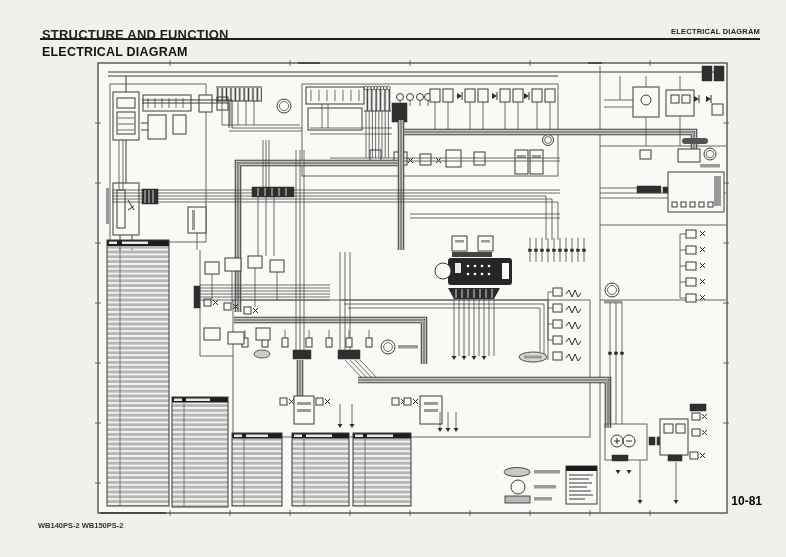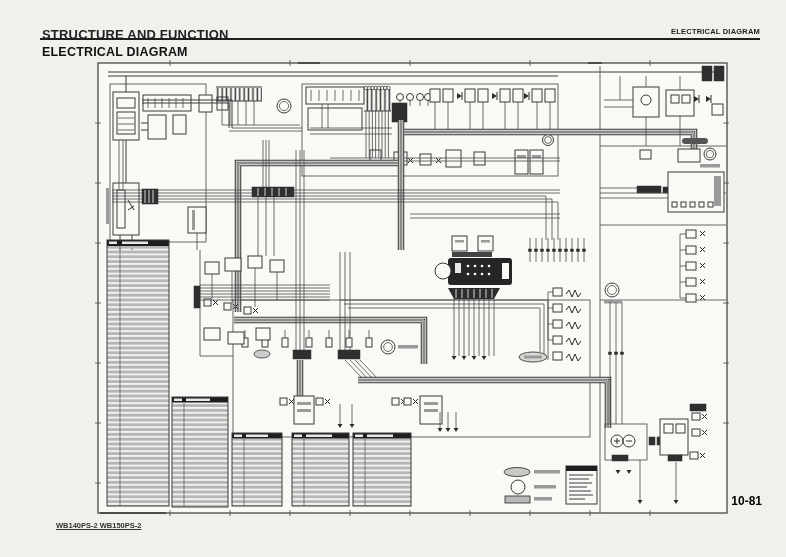--- a/index.html
+++ b/index.html
@@ -7,21 +7,21 @@
     --sheet-bg:#faf9f6; --row-bar:#b6b6b6; --table-header:#1e1e1e;
   }
   *{box-sizing:border-box; margin:0; padding:0;}
   html,body{width:786px;height:557px;overflow:hidden;}
   body{background:var(--page-bg); font-family:"Liberation Sans", sans-serif; color:var(--ink);}
   .page{position:relative;width:786px;height:557px;background:var(--page-bg);}
   .hdr-left{position:absolute;left:42px;top:27px;font-size:13px;font-weight:bold;letter-spacing:.2px;color:#222;}
   .hdr-right{position:absolute;right:26px;top:27px;font-size:7.5px;font-weight:bold;letter-spacing:.2px;color:#222;}
   .hdr-rule{position:absolute;left:40px;top:38px;width:720px;height:2px;background:#1f1f1f;}
   .page-title{position:absolute;left:42px;top:45px;font-size:12.5px;font-weight:bold;letter-spacing:.2px;color:#111;}
-  .ftr-left{position:absolute;left:56px;top:521px;font-size:7.5px;font-weight:bold;color:#333;text-decoration:underline;}
+  .ftr-left{position:absolute;left:38px;top:521px;font-size:7.5px;font-weight:bold;color:#333;}
   .ftr-right{position:absolute;right:24px;top:494px;font-size:12px;font-weight:bold;color:#000000;}
   svg{position:absolute;left:0;top:0;}
   .sheet{fill:var(--sheet-bg);stroke:var(--line);stroke-width:1.2;}
   .ln{stroke:var(--line);stroke-width:1;fill:none;}
   .lnt{stroke:#4a4a4a;stroke-width:.8;fill:none;}
   .ln2{stroke:var(--line);stroke-width:1.6;fill:none;}
   .fr{stroke:#555;stroke-width:.9;fill:none;}
   .bx{fill:var(--sheet-bg);stroke:var(--line);stroke-width:1;}
   .bxd{fill:#2f2f2f;stroke:#2f2f2f;stroke-width:.5;}
   .bar{fill:#9a9a9a;}

